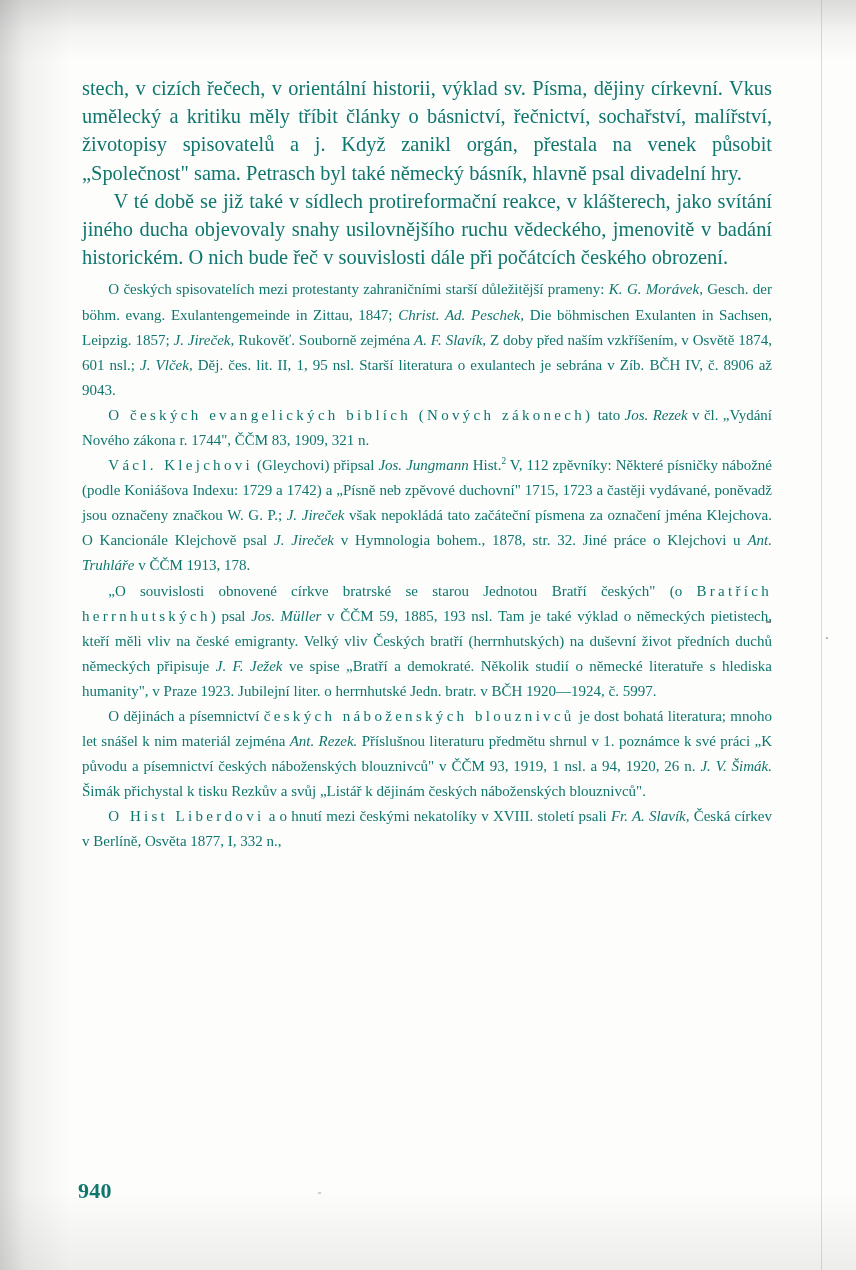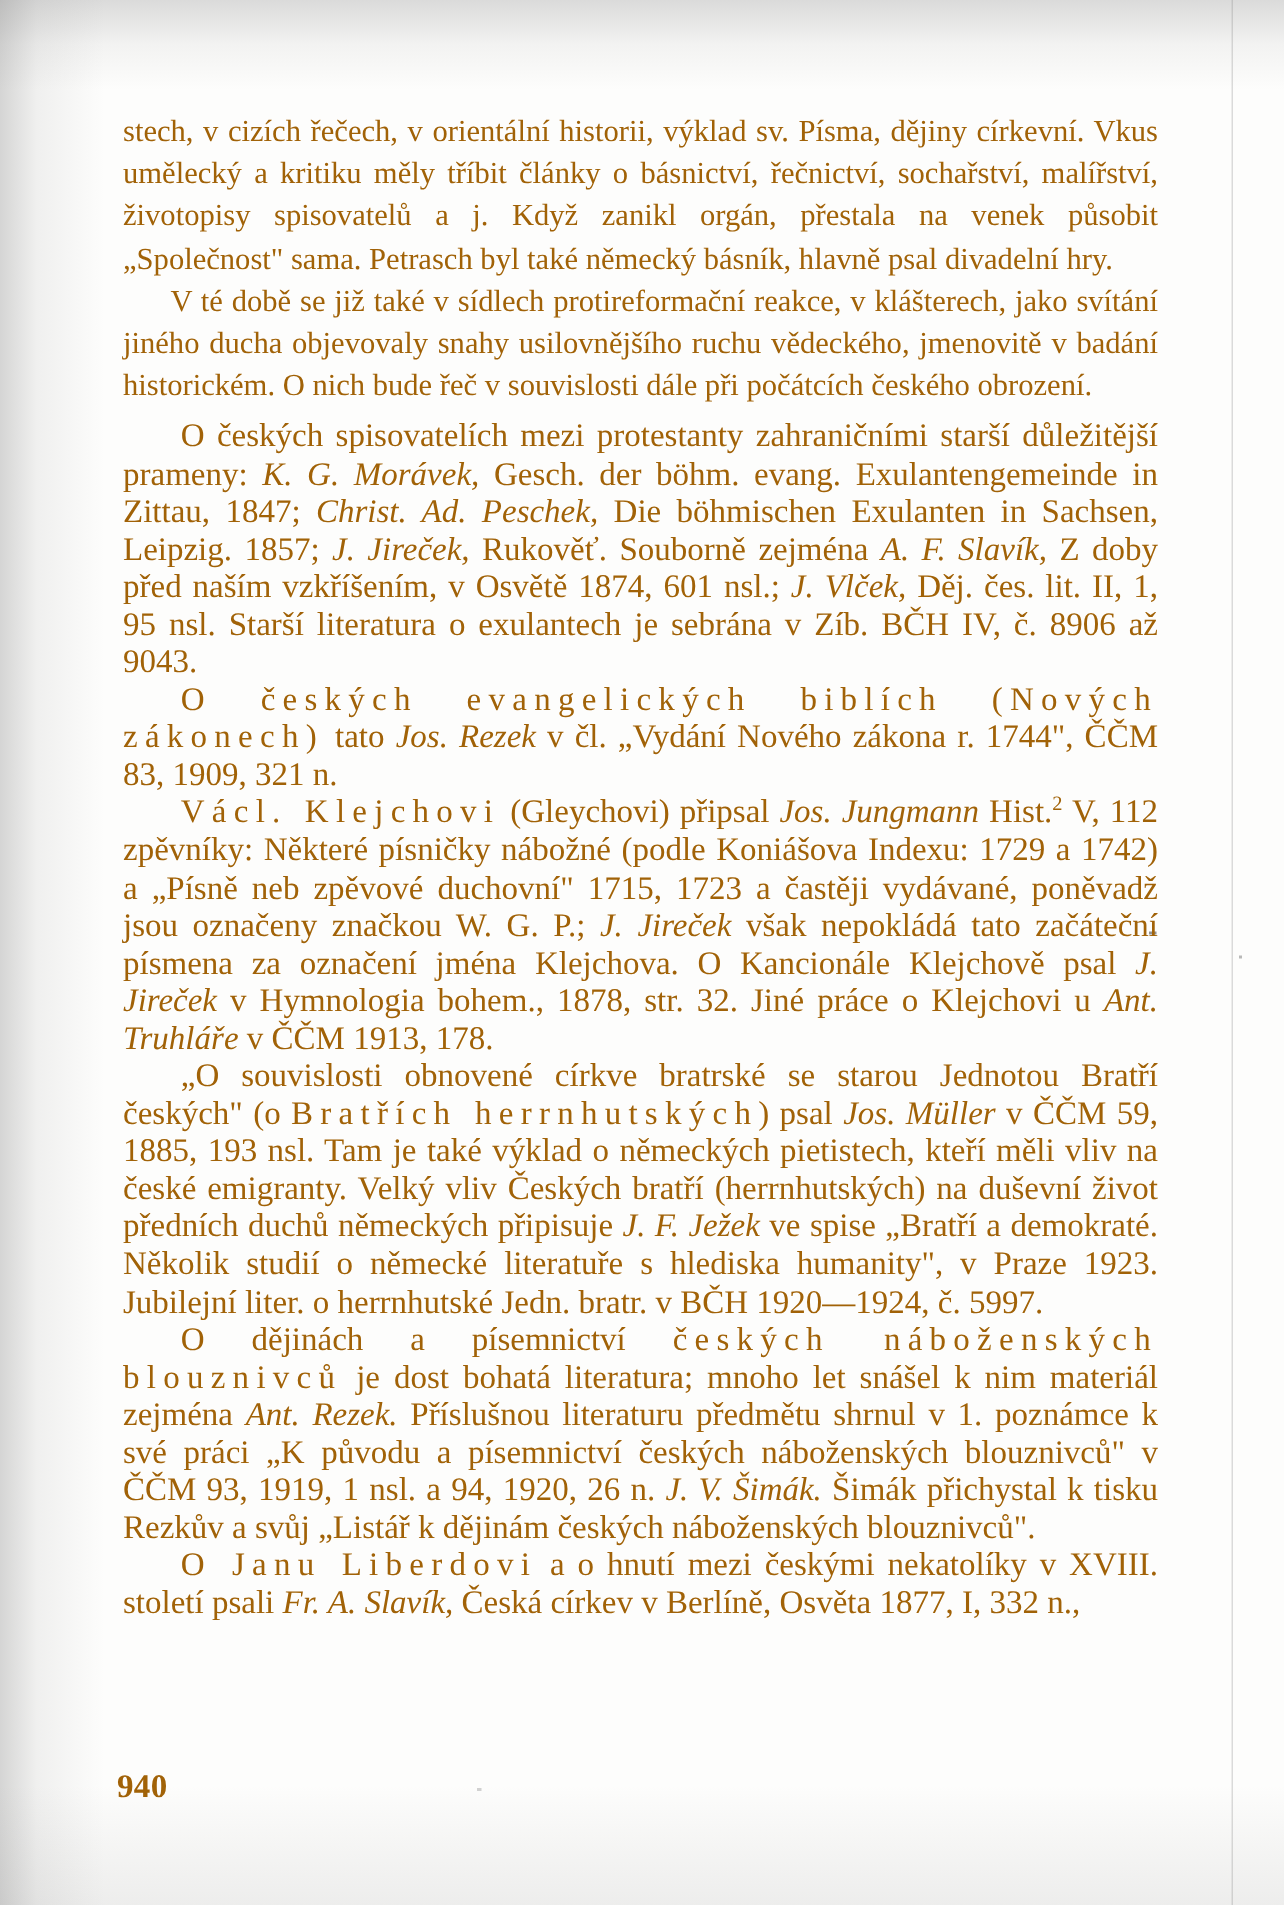--- a/index.html
+++ b/index.html
@@ -10,21 +10,21 @@
   }
 
   .page {
     position: relative;
     width: 856px;
     height: 1270px;
     margin: 0 auto;
     background: #fdfdfc;
     overflow: hidden;
     font-family: "Liberation Serif", "DejaVu Serif", serif;
-    color: #a16207;
+    color: #0f766e;
   }
 
   
   .scan-shade-left {
     position: absolute;
     top: 0; left: 0;
     width: 70px; height: 100%;
     background: linear-gradient(to right,
                 rgba(120,120,120,0.30) 0%,
                 rgba(150,150,150,0.13) 35%,
@@ -83,21 +83,21 @@
   
   .body-par {
     font-size: 20.4px;
     line-height: 28.2px;
     text-indent: 0;
   }
   .body-par.indent { text-indent: 1.55em; }
 
   
   .petit {
-    font-size: 22px;
+    font-size: 15px;
     line-height: 25.1px;
     text-indent: 1.75em;
   }
 
   .gap-after-body { margin-bottom: 6px; }
 
   i, .it { font-style: italic; }
 
   
   .sperr { letter-spacing: 0.22em; }
@@ -139,18 +139,18 @@
     <div id="body-region">
         <p class="body-par"><span>stech, v cizích řečech, v orientální historii, výklad sv. Písma, dějiny církevní. Vkus umělecký a kritiku měly tříbit články o básnictví, řečnictví, sochařství, malířství, životopisy spisovatelů a j. Když zanikl orgán, přestala na venek působit „Společnost" sama. Petrasch byl také německý básník, hlavně psal divadelní hry.</span></p>
         <p class="body-par indent gap-after-body"><span>V té době se již také v sídlech protireformační reakce, v klášterech, jako svítání jiného ducha objevovaly snahy usilovnějšího ruchu vědeckého, jmenovitě v badání historickém. O nich bude řeč v souvislosti dále při počátcích českého obrození.</span></p>
       </div>
     <div id="petit-region">
         <p class="petit"><span>O českých spisovatelích mezi protestanty zahraničními starší důležitější prameny: </span><i>K. G. Morávek,</i><span> Gesch. der böhm. evang. Exulantengemeinde in Zittau, 1847; </span><i>Christ. Ad. Peschek,</i><span> Die böhmischen Exulanten in Sachsen, Leipzig. 1857; </span><i>J. Jireček,</i><span> Rukověť. Souborně zejména </span><i>A. F. Slavík,</i><span> Z doby před naším vzkříšením, v Osvětě 1874, 601 nsl.; </span><i>J. Vlček,</i><span> Děj. čes. lit. II, 1, 95 nsl. Starší literatura o exulantech je sebrána v Zíb. BČH IV, č. 8906 až 9043.</span></p>
         <p class="petit"><span class="sperr">O českých evangelických biblích (Nových zákonech)</span><span> tato </span><i>Jos. Rezek</i><span> v čl. „Vydání Nového zákona r. 1744", ČČM 83, 1909, 321 n.</span></p>
         <p class="petit"><span class="sperr">Václ. Klejchovi</span><span> (Gleychovi) připsal </span><i>Jos. Jungmann</i><span> Hist.</span><sup>2</sup><span> V, 112 zpěvníky: Některé písničky nábožné (podle Koniášova Indexu: 1729 a 1742) a „Písně neb zpěvové duchovní" 1715, 1723 a častěji vydávané, poněvadž jsou označeny značkou W. G. P.; </span><i>J. Jireček</i><span> však nepokládá tato začáteční písmena za označení jména Klejchova. O Kancionále Klejchově psal </span><i>J. Jireček</i><span> v Hymnologia bohem., 1878, str. 32. Jiné práce o Klejchovi u </span><i>Ant. Truhláře</i><span> v ČČM 1913, 178.</span></p>
         <p class="petit"><span>„O souvislosti obnovené církve bratrské se starou Jednotou Bratří českých" (o </span><span class="sperr">Bratřích herrnhutských</span><span>) psal </span><i>Jos. Müller</i><span> v ČČM 59, 1885, 193 nsl. Tam je také výklad o německých pietistech, kteří měli vliv na české emigranty. Velký vliv Českých bratří (herrnhutských) na duševní život předních duchů německých připisuje </span><i>J. F. Ježek</i><span> ve spise „Bratří a demokraté. Několik studií o německé literatuře s hlediska humanity", v Praze 1923. Jubilejní liter. o herrnhutské Jedn. bratr. v BČH 1920—1924, č. 5997.</span></p>
         <p class="petit"><span>O dějinách a písemnictví </span><span class="sperr">českých náboženských blouznivců</span><span> je dost bohatá literatura; mnoho let snášel k nim materiál zejména </span><i>Ant. Rezek.</i><span> Příslušnou literaturu předmětu shrnul v 1. poznámce k své práci „K původu a písemnictví českých náboženských blouznivců" v ČČM 93, 1919, 1 nsl. a 94, 1920, 26 n. </span><i>J. V. Šimák.</i><span> Šimák přichystal k tisku Rezkův a svůj „Listář k dějinám českých náboženských blouznivců".</span></p>
-        <p class="petit"><span class="sperr">O Janu Liberdovi</span><span> a o hnutí mezi českými nekatolíky v XVIII. století psali </span><i>Fr. A. Slavík,</i><span> Česká církev v Berlíně, Osvěta 1877, I, 332 n.,</span></p>
+        <p class="petit"><span class="sperr">O Hist Liberdovi</span><span> a o hnutí mezi českými nekatolíky v XVIII. století psali </span><i>Fr. A. Slavík,</i><span> Česká církev v Berlíně, Osvěta 1877, I, 332 n.,</span></p>
       </div>
   </div>
 
   <div class="folio">940</div>
 </div>
 
 </body></html>

